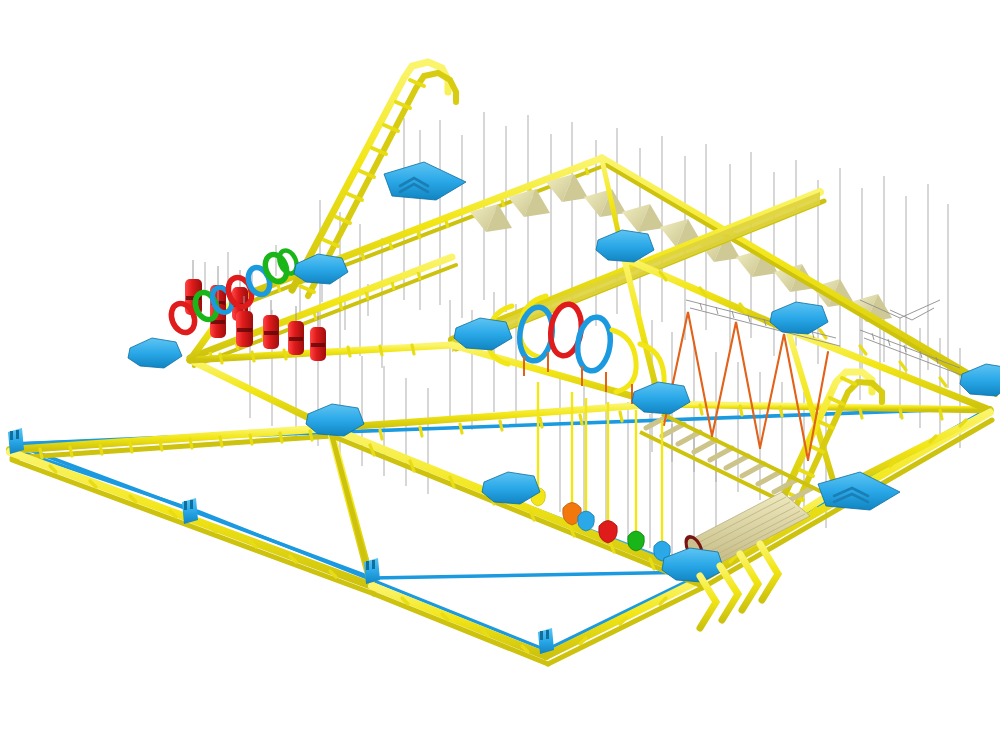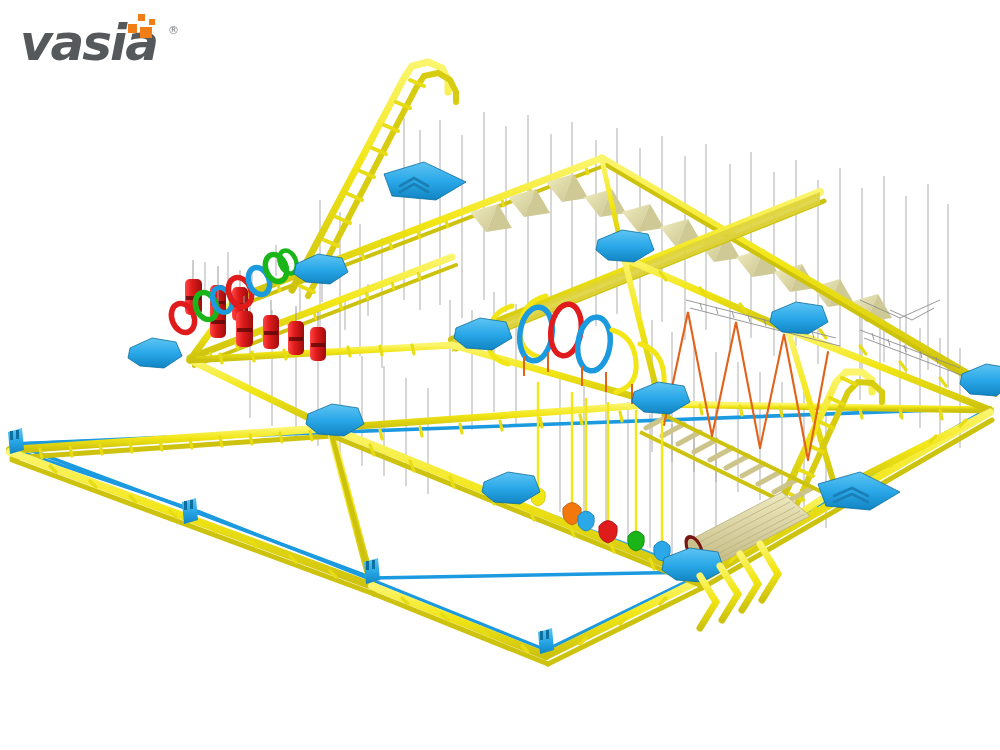--- a/index.html
+++ b/index.html
@@ -36,28 +36,20 @@
 
   
   #scene{position:absolute;left:0;top:0;width:1000px;height:750px;}
   .nofill{fill:none;}
 </style>
 </head>
 <body>
 
 <div id="stage">
 
-  <div id="logo">
-    <div class="word">vasia</div>
-    <div class="reg">®</div>
-    <i class="sq s1"></i>
-    <i class="sq s2"></i>
-    <i class="sq s3"></i>
-    <i class="sq s4"></i>
-  </div>
 
   <svg id="scene" viewBox="0 0 1000 750">
     <defs>
       <linearGradient id="gY" x1="0" y1="0" x2="0" y2="1">
         <stop offset="0" stop-color="#fbf56e"></stop>
           <stop offset="0.45" stop-color="#f2e616"></stop>
           <stop offset="1" stop-color="#cdc20d"></stop>
       </linearGradient>
       <linearGradient id="gB" x1="0" y1="0" x2="0" y2="1">
         <stop offset="0" stop-color="#5ec4f2"></stop>

